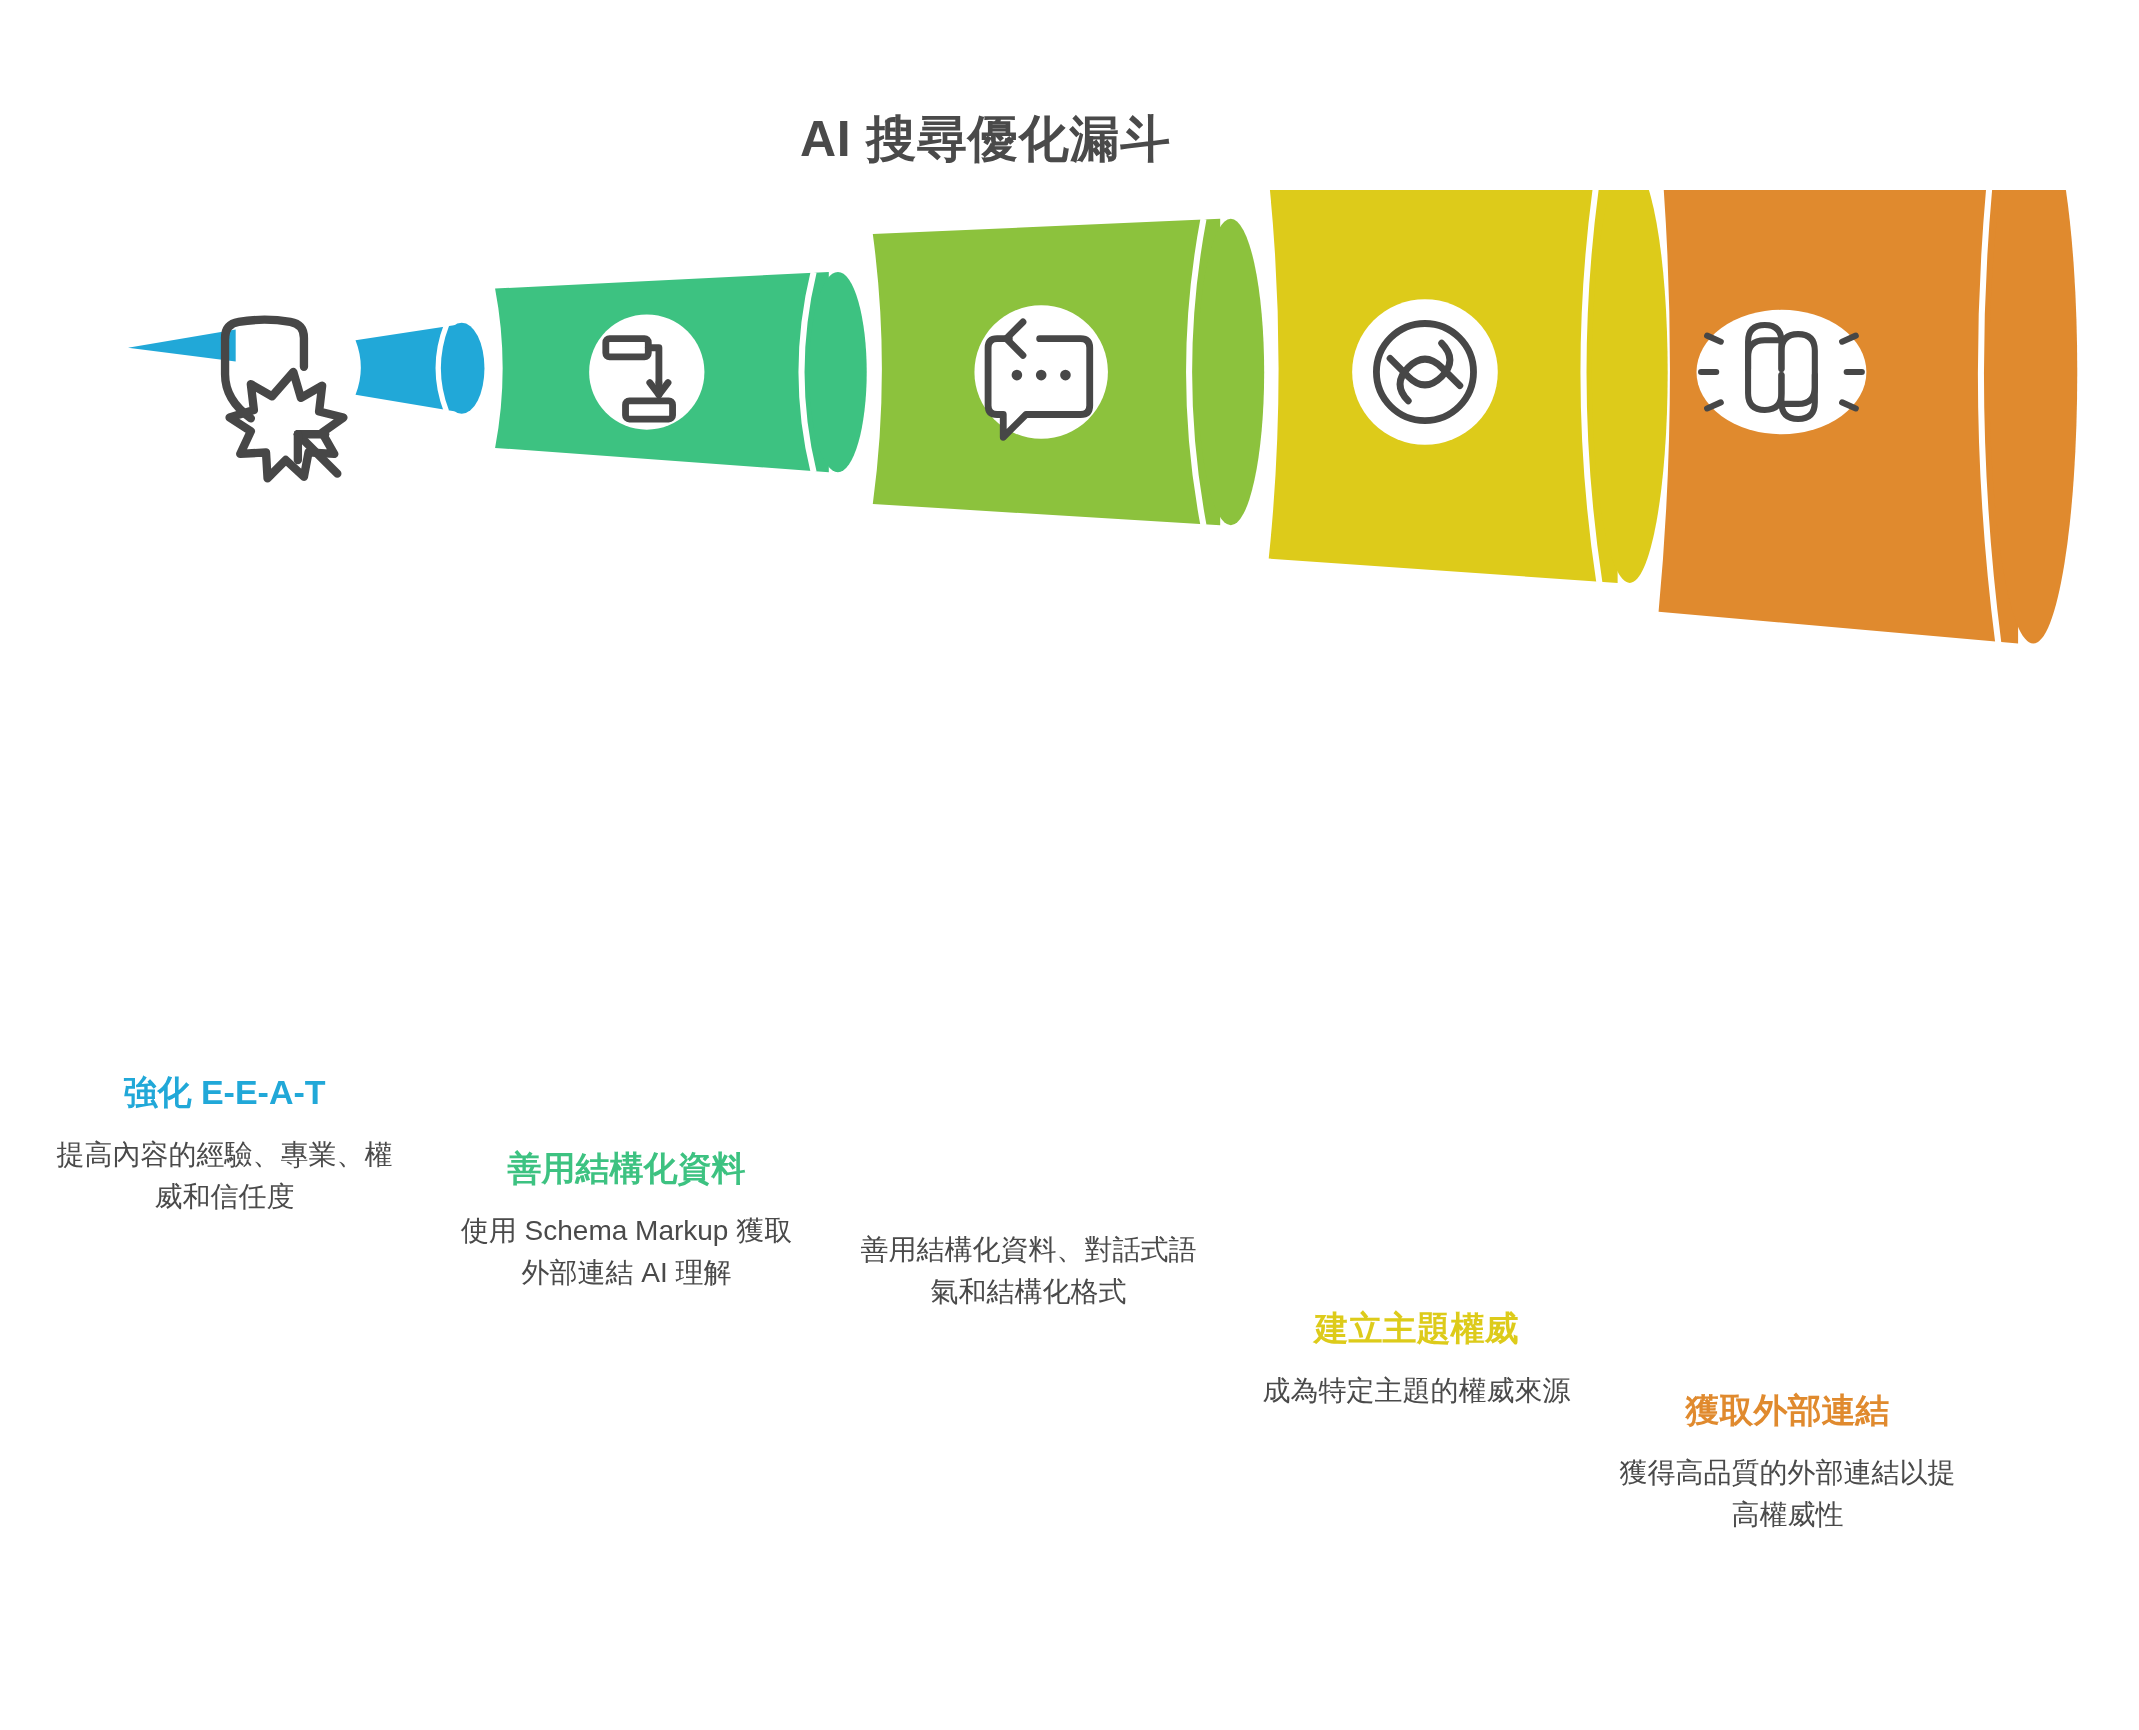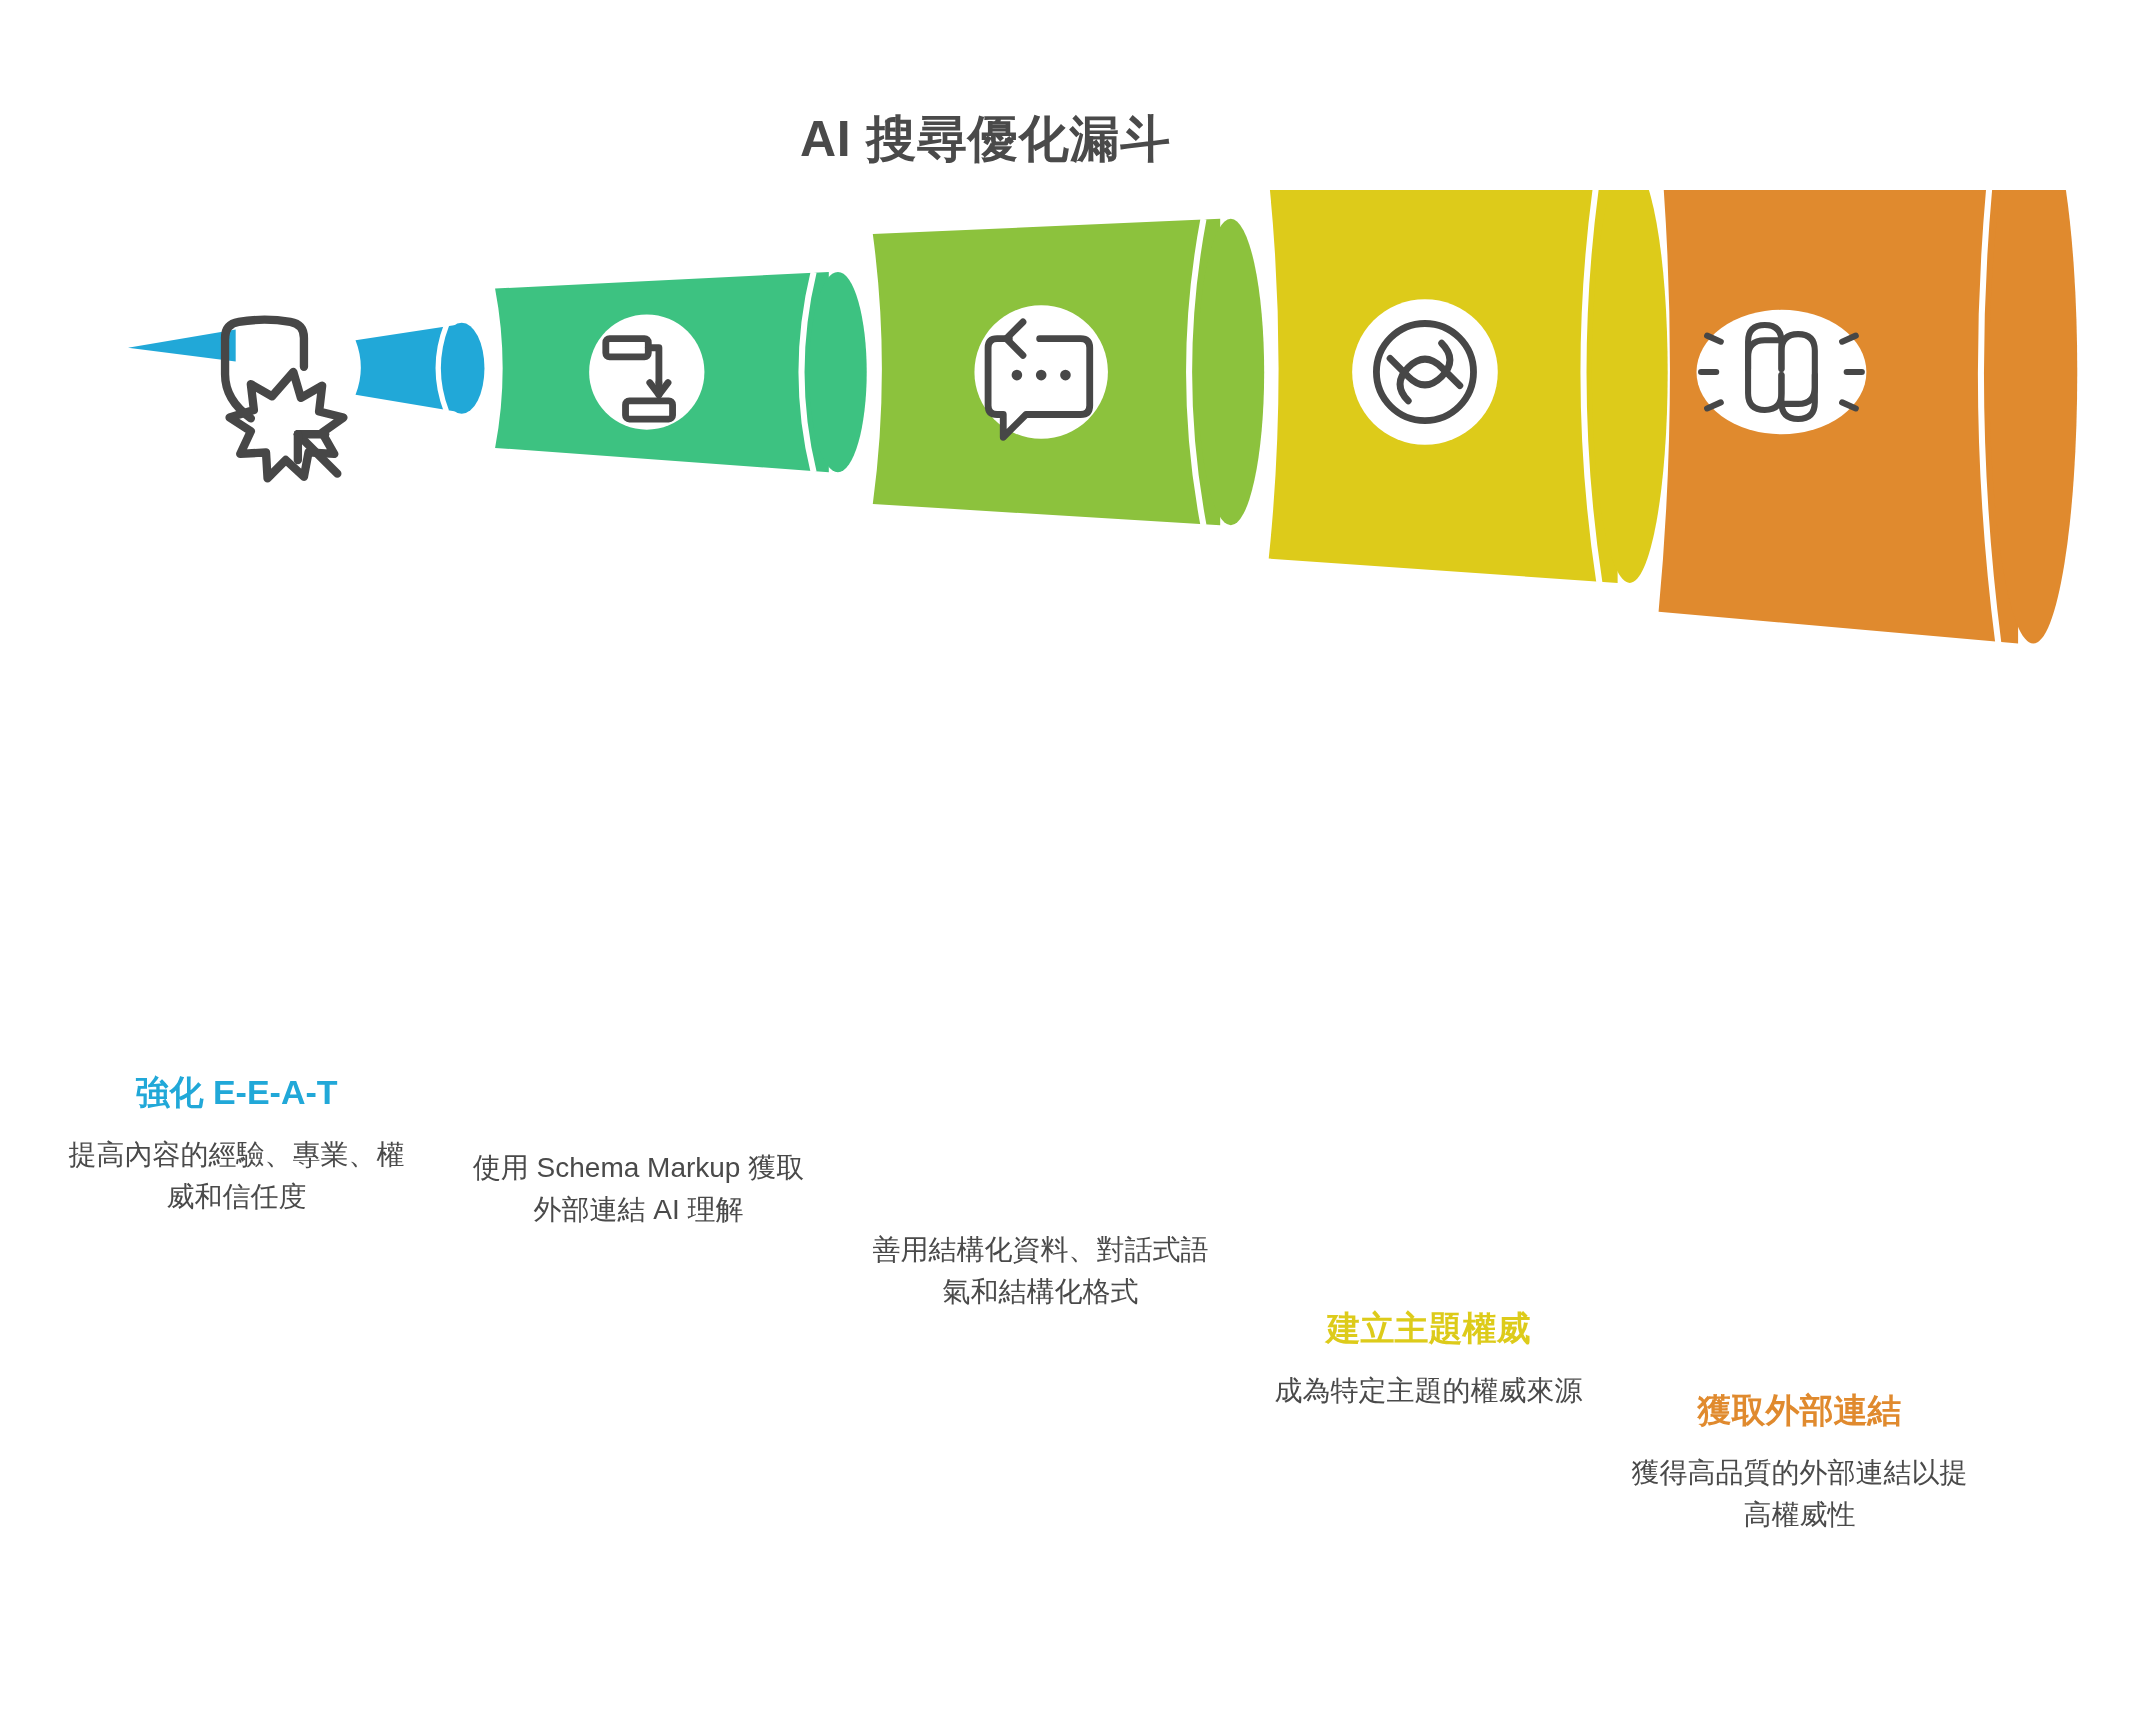--- a/index.html
+++ b/index.html
@@ -36,21 +36,20 @@
     height: 895px;
   }
 
   #labels-layer {
     position: absolute;
     left: 0;
     top: 0;
     width: 1884px;
     height: 1730px;
     pointer-events: none;
-    margin-left: 12px;
   }
 
   .label-block {
     position: absolute;
     width: 357px;
     text-align: center;
     pointer-events: auto;
   }
   .label-heading {
     font-size: 34px;
@@ -162,20 +161,21 @@
 </svg>
 
 <div id="labels-layer">
 
   <div class="label-block lb-0">
     <div class="label-heading" style="color:#21A8D8">強化 E-E-A-T</div>
     <div class="label-desc">提高內容的經驗、專業、權威和信任度</div>
   </div>
 
   <div class="label-block lb-1">
+    <div class="label-heading" style="color:#3DC281">善用結構化資料</div>
     <div class="label-desc">使用 Schema Markup 獲取外部連結 AI 理解</div>
   </div>
 
   <div class="label-block lb-2">
     <div class="label-desc">善用結構化資料、對話式語氣和結構化格式</div>
   </div>
 
   <div class="label-block lb-3">
     <div class="label-heading" style="color:#DDCB1A">建立主題權威</div>
     <div class="label-desc">成為特定主題的權威來源</div>

